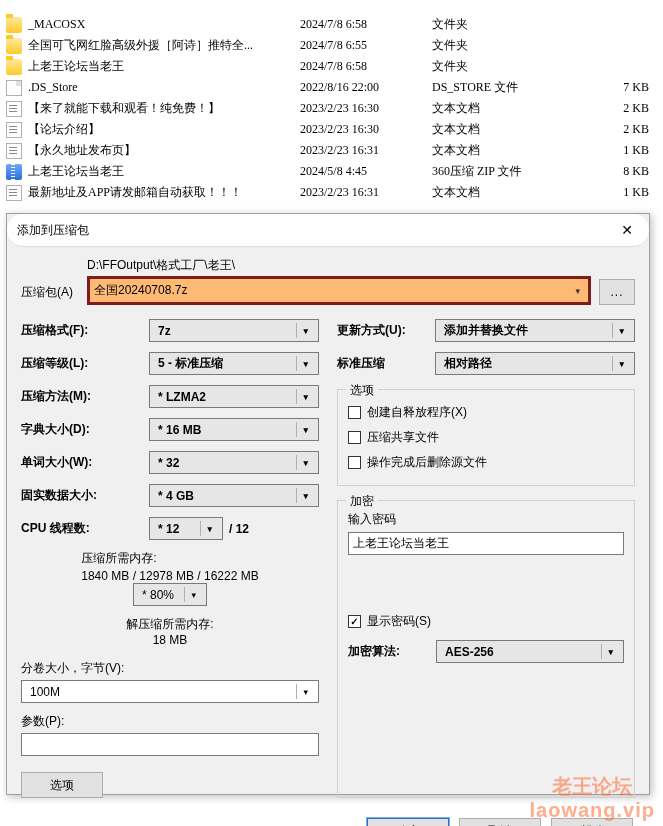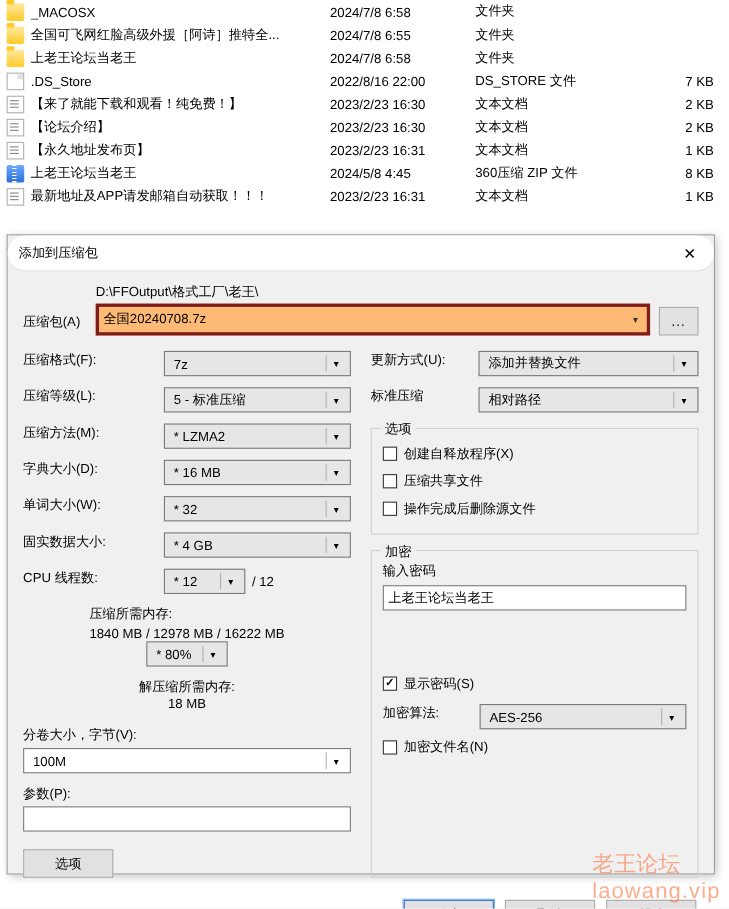--- a/index.html
+++ b/index.html
@@ -7,21 +7,21 @@
   font-family: "Microsoft YaHei", "Segoe UI", Tahoma, sans-serif;
   font-size: 12px;
   background: #fff;
   width: 663px;
   height: 826px;
   overflow: hidden;
   position: relative;
 }
 
 
-.file-list { padding: 0 0; }
+.file-list { padding: 14px 0; font-family: Liberation Serif, serif; }
 .file-row {
   display: flex;
   align-items: center;
   padding: 3px 6px;
   height: 21px;
   color: #000;
 }
 .file-icon {
   width: 16px; height: 16px;
   margin-right: 6px;
@@ -105,21 +105,21 @@
   letter-spacing:1px;
   cursor:pointer;
 }
 
 .columns {
   display:flex;
   gap:18px;
   margin-top:8px;
 }
 .col { flex:1; display:flex; flex-direction:column; gap:10px; }
-.field-row { display:flex; align-items:flex-start; gap:8px; }
+.field-row { display:flex; align-items:center; gap:8px;font-weight:bold; }
 .field-row .flabel { width:120px; }
 .field-row .fcontrol { flex:1; }
 .combo-sm {
   background:#e6e6e6;
   display:flex; align-items:center; justify-content:space-between;
   width:100%;
 }
 .combo-sm .txt { padding-left:4px; }
 .combo-sm .arrow { font-size:9px; padding:0 6px; border-left:1px solid #b0b0b0; height:100%; display:flex; align-items:center; }
 .small-right { display:flex; align-items:center; gap:6px; }
@@ -173,24 +173,24 @@
 .dlg-footer {
   display:flex;
   justify-content:flex-end;
   gap:10px;
   padding:10px 16px 14px;
 }
 
 .watermark {
   position:absolute;
   right:8px; bottom:4px;
-  text-align:left;
+  text-align:center;
   color:#ff6a2f;
   opacity:0.55;
-  font-weight:normal;
+  font-weight:bold;
   pointer-events:none;
   font-size:20px;
   line-height:1.2;
 }
 .watermark .line2 { font-size:20px; letter-spacing:1px; }
 </style>
 </head>
 <body>
 
 <div class="file-list" id="file-list">
@@ -421,24 +421,20 @@
             </div>
           <div class="field-row" style="margin-top:6px">
             <div class="flabel" style="width:80px">加密算法:</div>
             <div class="fcontrol">
                 <div class="combo-sm">
                   <span class="txt">AES-256</span>
                   <span class="arrow">▾</span>
                 </div>
               </div>
           </div>
-          <div class="checkbox-row" style="margin-top:4px">
-              <span class="checkbox"></span>
-              <span>加密文件名(N)</span>
-            </div>
         </div>
       </div>
     </div>
   </div>
   <div class="dlg-footer">
     <button class="bottom-btn primary">确定</button>
     <button class="bottom-btn">取消</button>
     <button class="bottom-btn">帮助</button>
   </div>
 </div>

